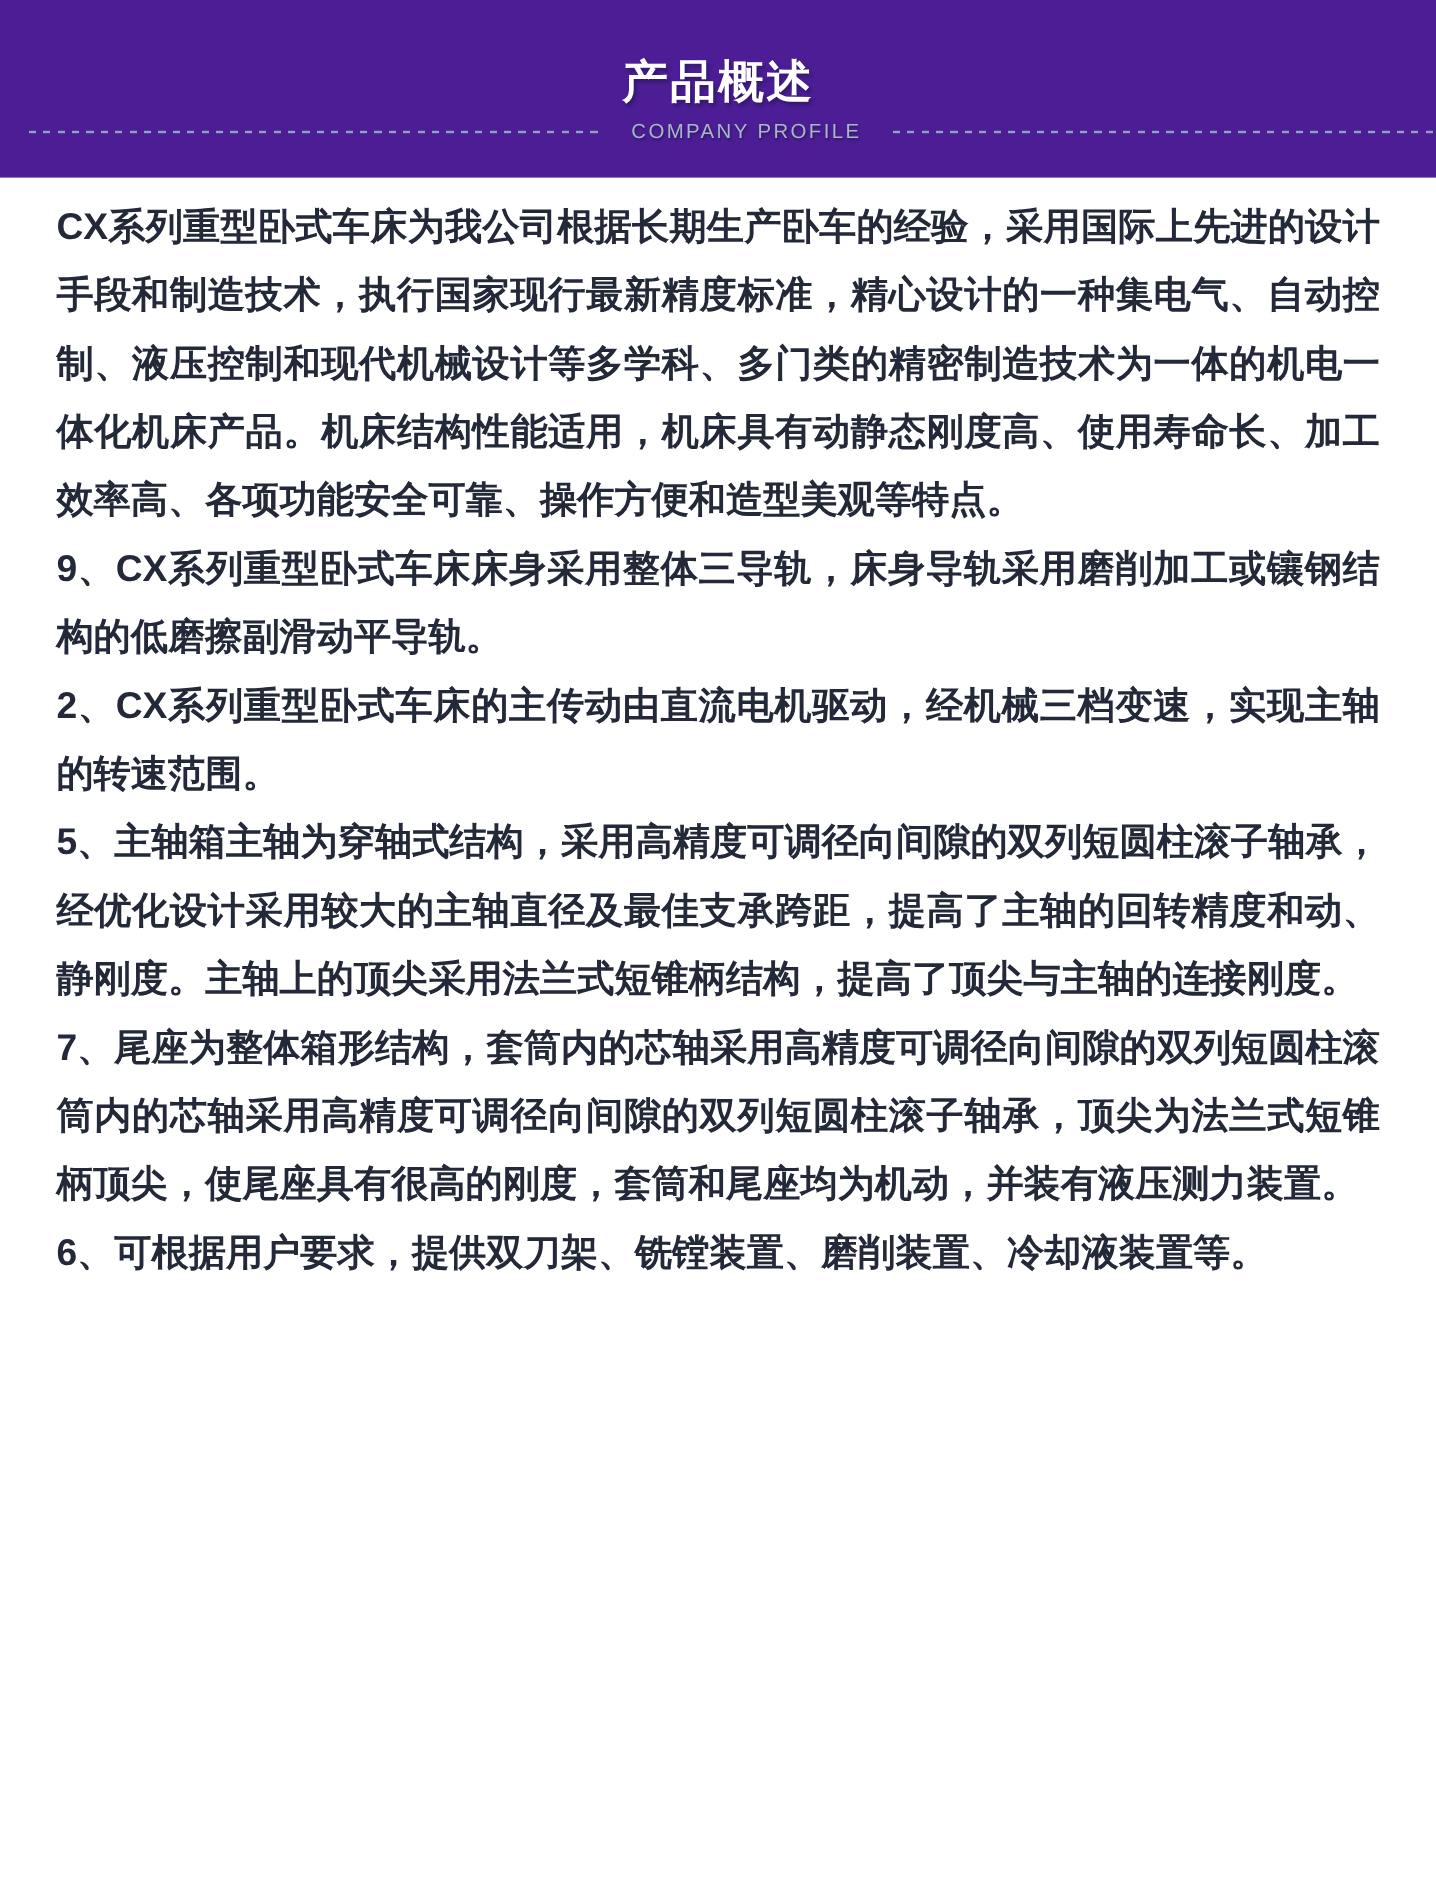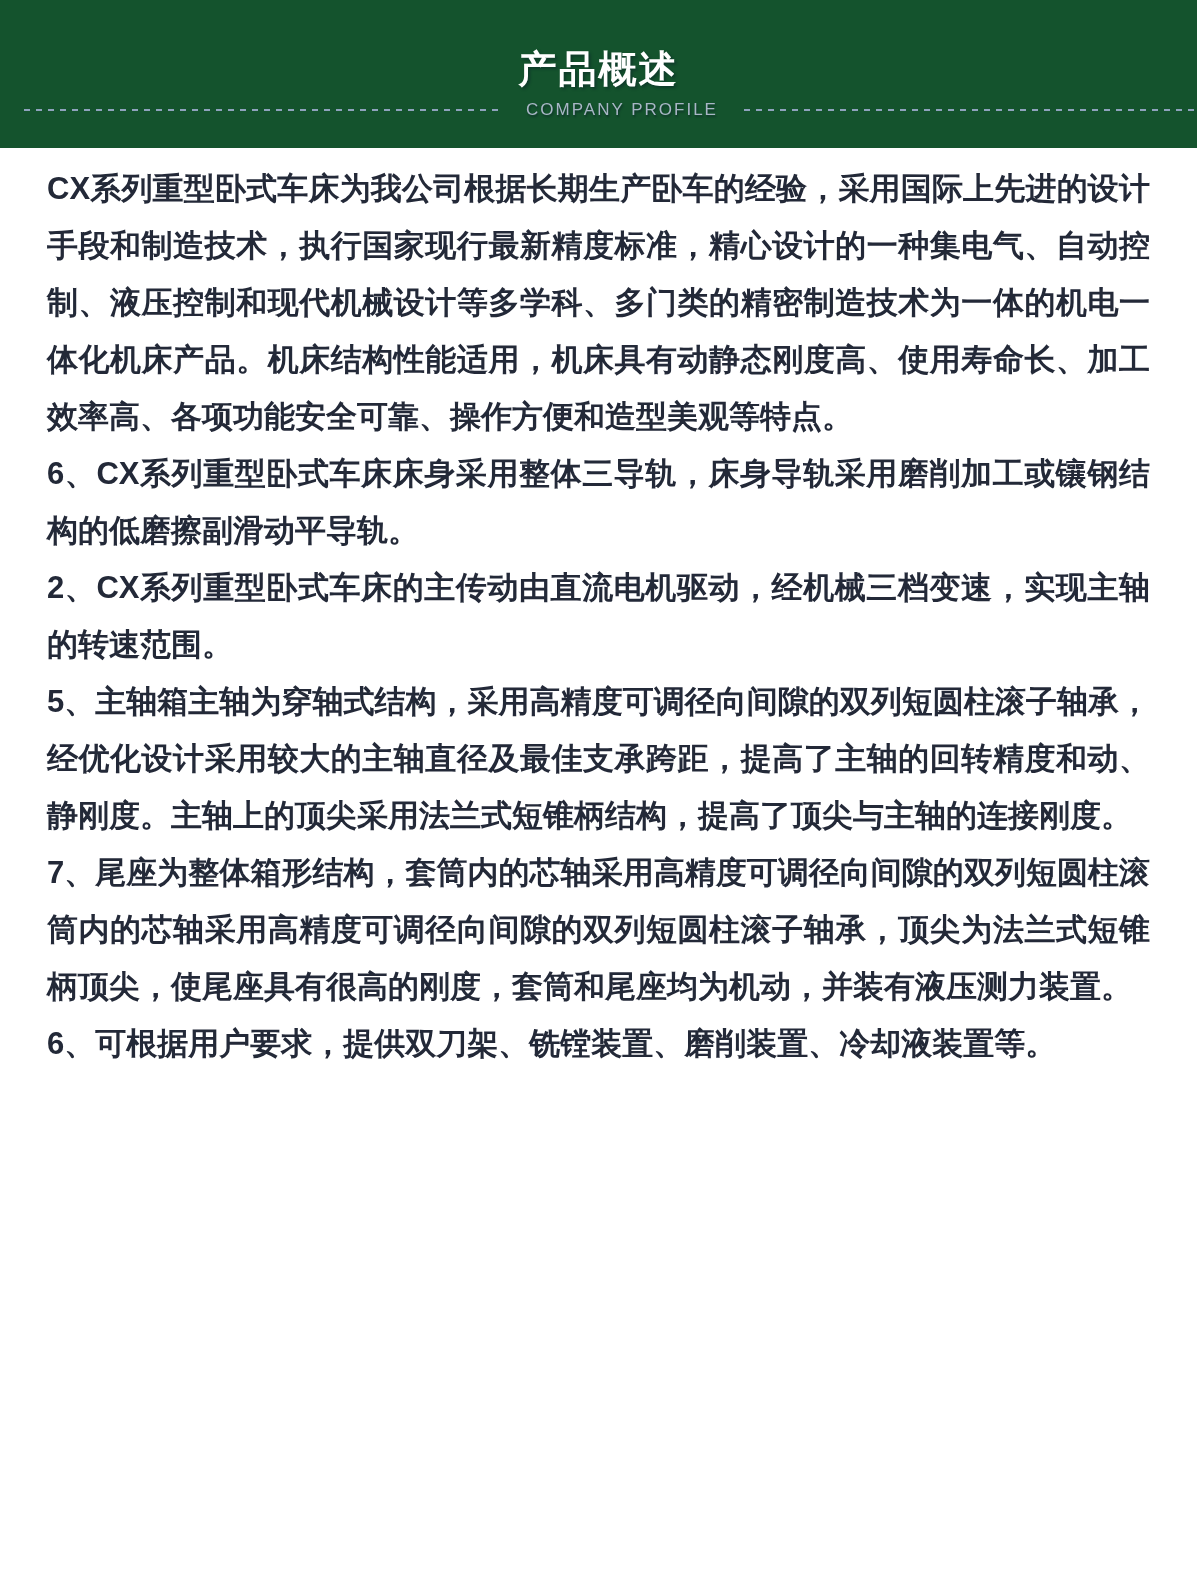--- a/index.html
+++ b/index.html
@@ -13,21 +13,21 @@
     height: 1582px;
     margin: 0 auto;
     background: #ffffff;
     overflow: hidden;
     font-family: "Liberation Sans", "DejaVu Sans", sans-serif;
   }
   
   .banner {
     width: 100%;
     height: 148px;
-    background: #14532d;
+    background: #4c1d95;
     display: flex;
     flex-direction: column;
     align-items: center;
     box-sizing: border-box;
     padding-top: 50px;
   }
   .banner-title {
     margin: 0;
     font-size: 38px;
     line-height: 1;
@@ -89,20 +89,20 @@
     <h1 class="banner-title">产品概述</h1>
     <div class="subtitle-row">
       <span class="dash-line"></span>
       <span class="banner-subtitle">COMPANY PROFILE</span>
       <span class="dash-line"></span>
     </div>
   </header>
 
   <main class="content">
     <p>CX系列重型卧式车床为我公司根据长期生产卧车的经验，采用国际上先进的设计手段和制造技术，执行国家现行最新精度标准，精心设计的一种集电气、自动控制、液压控制和现代机械设计等多学科、多门类的精密制造技术为一体的机电一体化机床产品。机床结构性能适用，机床具有动静态刚度高、使用寿命长、加工效率高、各项功能安全可靠、操作方便和造型美观等特点。</p>
-    <p>6、CX系列重型卧式车床床身采用整体三导轨，床身导轨采用磨削加工或镶钢结构的低磨擦副滑动平导轨。</p>
+    <p>9、CX系列重型卧式车床床身采用整体三导轨，床身导轨采用磨削加工或镶钢结构的低磨擦副滑动平导轨。</p>
     <p>2、CX系列重型卧式车床的主传动由直流电机驱动，经机械三档变速，实现主轴的转速范围。</p>
     <p>5、主轴箱主轴为穿轴式结构，采用高精度可调径向间隙的双列短圆柱滚子轴承，经优化设计采用较大的主轴直径及最佳支承跨距，提高了主轴的回转精度和动、静刚度。主轴上的顶尖采用法兰式短锥柄结构，提高了顶尖与主轴的连接刚度。</p>
     <p>7、尾座为整体箱形结构，套筒内的芯轴采用高精度可调径向间隙的双列短圆柱滚筒内的芯轴采用高精度可调径向间隙的双列短圆柱滚子轴承，顶尖为法兰式短锥柄顶尖，使尾座具有很高的刚度，套筒和尾座均为机动，并装有液压测力装置。</p>
     <p>6、可根据用户要求，提供双刀架、铣镗装置、磨削装置、冷却液装置等。</p>
   </main>
 
 </div>
 
 </body></html>

